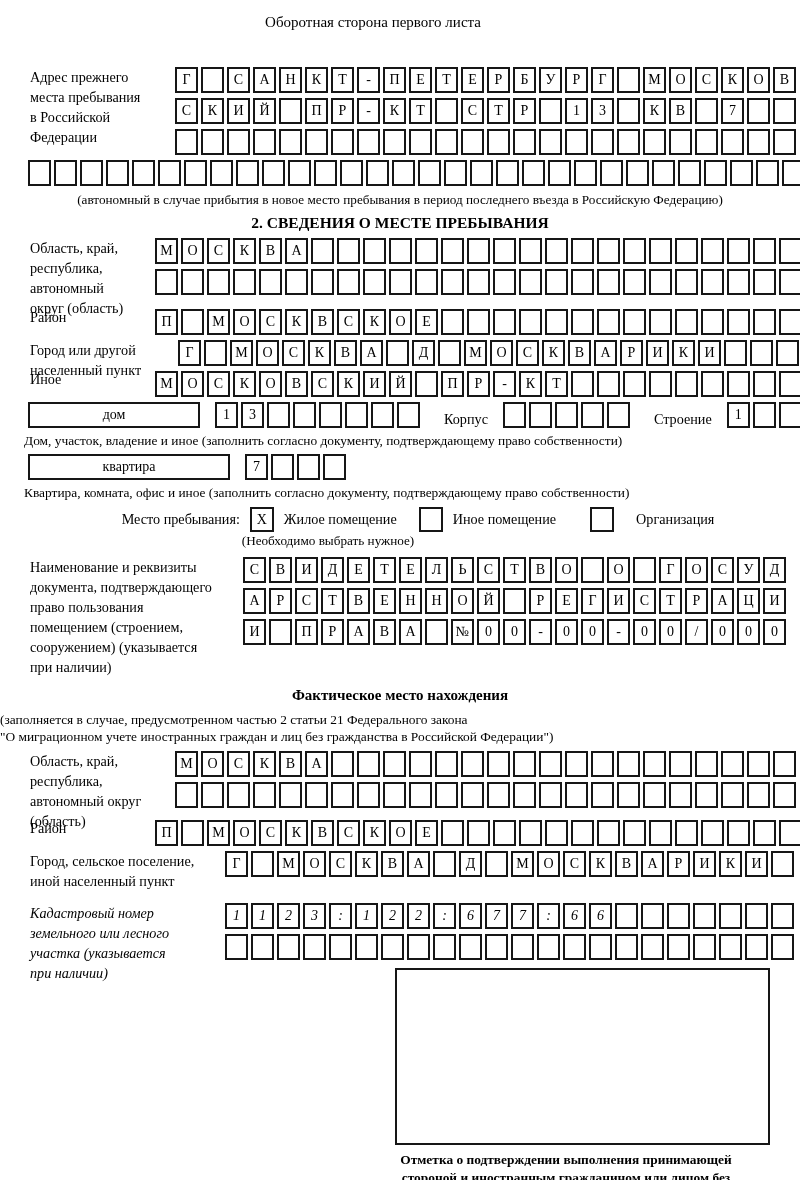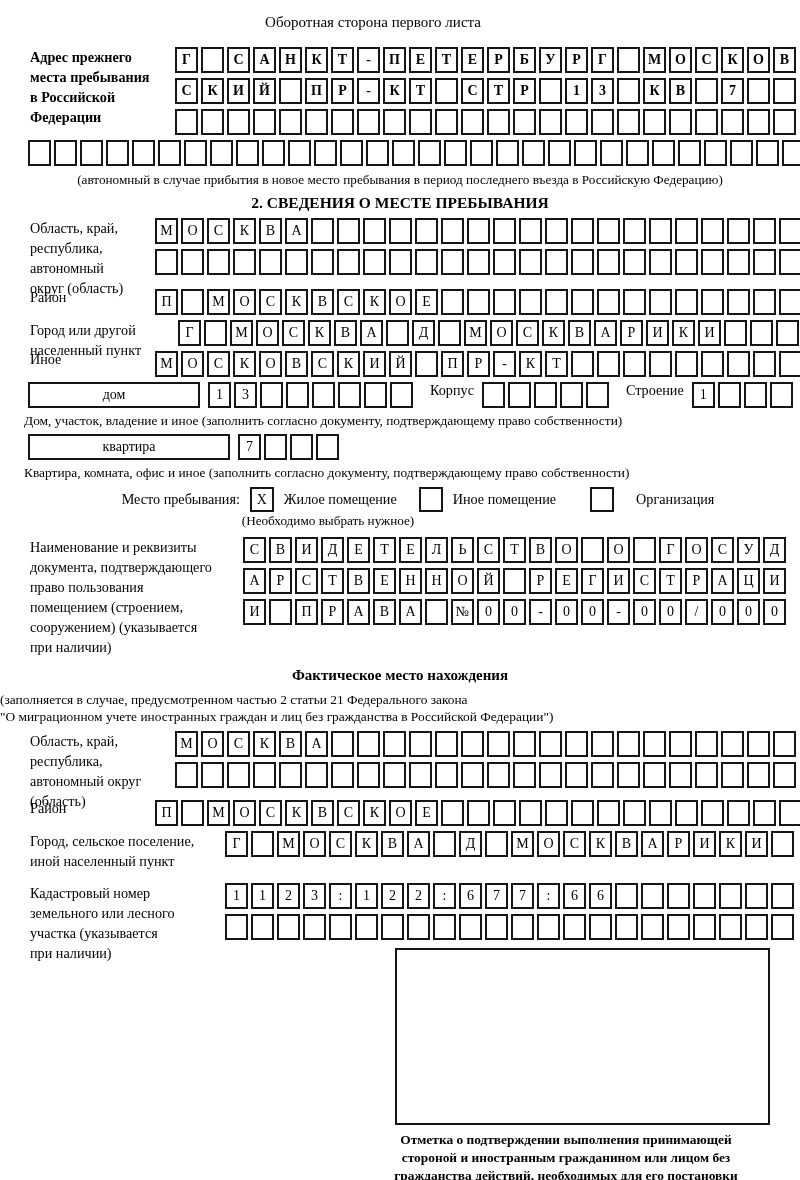--- a/index.html
+++ b/index.html
@@ -26,39 +26,39 @@
   .pl28  { padding-left:28px; }
 
   .note { font-size:13.2px; text-align:center; line-height:17px; }
   .note-left { font-size:13.4px; padding-left:24px; line-height:16px; }
   .sechead { text-align:center; font-weight:bold; font-size:15.5px; line-height:20px; }
 
   .widebox { border:2px solid #161616; height:22px; display:flex; align-items:center;
              justify-content:center; font-size:14px; flex:none; margin-right:8px; }
   .w168 { width:168px; }
   .w198 { width:198px; }
-  .hrow { display:flex; align-items:flex-start; }
+  .hrow { display:flex; align-items:flex-end;gap:7px; }
   .inlabel { font-size:14.2px; padding:0 8px 0 14px; }
 
   .stayrow { display:flex; align-items:center; padding-left:36px; font-size:14.2px;justify-content:center; }
   .ckbox { width:20px; height:21px; border:2px solid #161616; margin:0 10px;
            display:flex; align-items:center; justify-content:center; font-size:14px; flex:none; }
 
   .stampbox { margin:8px 0 0 395px; width:371px; height:173px; border:2px solid #161616; }
   .caption { margin:6px 0 0 356px; width:420px; text-align:center;
              font-size:13.4px; font-weight:bold; line-height:18px; }
   .fineprint { text-align:left; font-size:13.4px; line-height:17px; }
   .title2 { text-align:center; font-weight:bold; font-size:15px; line-height:20px; }
 </style>
 </head>
 <body>
 
 <div class="corner">Оборотная сторона первого листа</div>
 
-<div class="fblock" style="margin-top:16px;font-weight:bold;">
+<div class="fblock" style="margin-top:36px;">
   <div class="flabel" style="width:140px;">
       <div>Адрес прежнего</div>
       <div>места пребывания</div>
       <div>в Российской</div>
       <div>Федерации</div>
     </div>
   <div class="cells grow pl175">
       <span class="cell">Г</span>
       <span class="cell"></span>
       <span class="cell">С</span>
@@ -589,21 +589,21 @@
       <span class="cell">В</span>
       <span class="cell">А</span>
       <span class="cell">Р</span>
       <span class="cell">И</span>
       <span class="cell">К</span>
       <span class="cell">И</span>
       <span class="cell"></span>
     </div>
 </div>
 
-<div class="fblock" style="margin-top:26px;">
+<div class="fblock" style="margin-top:26px;font-style:italic;">
   <div class="flabel" style="width:190px;">
       <div>Кадастровый номер</div>
       <div>земельного или лесного</div>
       <div>участка (указывается</div>
       <div>при наличии)</div>
     </div>
   <div class="cells grow pl225">
       <span class="cell">1</span>
       <span class="cell">1</span>
       <span class="cell">2</span>

